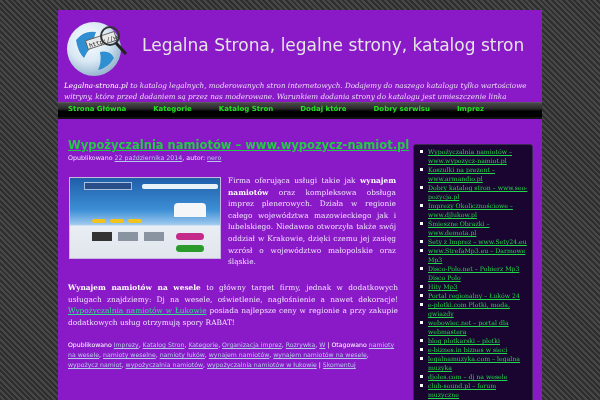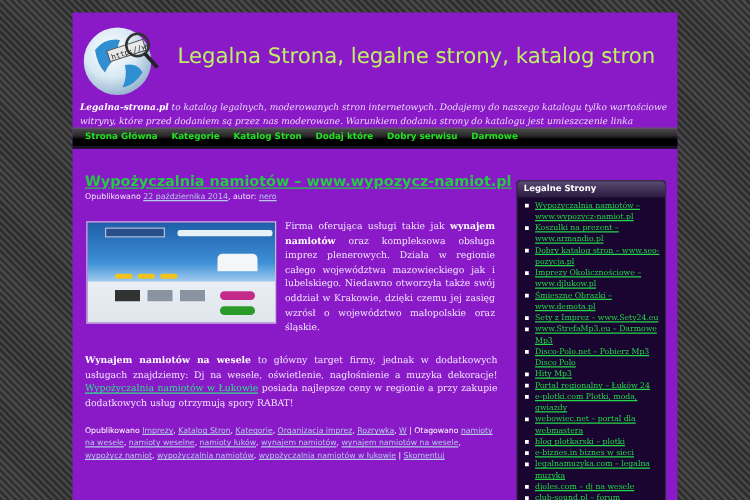--- a/index.html
+++ b/index.html
@@ -13,37 +13,37 @@
   .page {
     position: absolute; left: 58px; top: 10px; width: 484px; height: 400px;
     background: #8a1ac7;
   }
   .header { position: relative; height: 100px; }
   .logo {
     position: absolute; left: 8px; top: 8px; width: 62px; height: 62px;
   }
   .site-title {
     position: absolute; left: 84px; top: 25px;
-    font-size: 17px; color: #bef264; white-space: nowrap;
+    font-size: 17px; color: #e5e5e5; white-space: nowrap;
   }
   .site-desc {
     position: absolute; left: 6px; top: 70px; width: 470px;
     font-family: "DejaVu Serif", serif; font-style: italic;
     font-size: 7.2px; line-height: 11px; color: #e8d8f5;
   }
-  .site-desc b { color: #ffffff; font-weight: bold; }
+  .site-desc b { color: #ffffff; font-weight: normal; }
   .add-site {
     background: #1d8a1d; color: #bfffbf; font-style: italic;
     padding: 0 3px; border-radius: 2px;
   }
   .nav {
     position: absolute; left: 0; top: 92px; width: 484px; height: 17px;
     background: linear-gradient(#4a4a4a 0%, #2a2a2a 40%, #000 60%, #000 100%);
     border-top: 1px solid #5a5a5a; border-bottom: 2px solid #111;
-    display: flex; align-items: center; padding-left: 10px; gap: 0;
+    display: flex; align-items: center; padding-left: 10px; gap: 16px;
   }
   .nav a {
     color: #22e022; font-size: 7px; font-weight: bold; text-decoration: none;
     margin-right: 11px; white-space: nowrap; position: relative; top: -1px;
   }
   .content {
     position: absolute; left: 10px; top: 128px; width: 330px;
   }
   .post-title {
     color: #22cc44; font-size: 11.5px; font-weight: bold;
@@ -124,21 +124,21 @@
       <b>Legalna-strona.pl</b><span> to katalog legalnych, moderowanych stron internetowych. Dodajemy do naszego katalogu tylko wartościowe witryny, które przed dodaniem są przez nas moderowane. Warunkiem dodania strony do katalogu jest umieszczenie linka zwrotnego. </span><span class="add-site">Dodaj nową stronę</span>
     </div>
   </div>
 
   <nav class="nav">
     <a>Strona Główna</a>
     <a>Kategorie</a>
     <a>Katalog Stron</a>
     <a>Dodaj które</a>
     <a>Dobry serwisu</a>
-    <a>Darmowe</a>
+    <a>Imprez</a>
   </nav>
 
   <div class="content">
     <a class="post-title">Wypożyczalnia namiotów – www.wypozycz-namiot.pl</a>
     <div class="meta">
       <span>Opublikowano </span><a>22 października 2014</a><span>, autor: </span><a>nero</a>
     </div>
     <div class="post-body">
       <div class="thumb">
         <div class="t-logo"></div>
@@ -151,29 +151,28 @@
         <div class="t-prod" style="left:48px"></div>
         <div class="t-prod" style="left:74px"></div>
         <div class="t-pink"></div>
         <div class="t-green"></div>
       </div>
       <div class="post-text">
         <span>Firma oferująca usługi takie jak </span><b>wynajem namiotów</b><span> oraz kompleksowa obsługa imprez plenerowych. Działa w regionie całego województwa mazowieckiego jak i lubelskiego. Niedawno otworzyła także swój oddział w Krakowie, dzięki czemu jej zasięg wzrósł o województwo małopolskie oraz śląskie.</span>
       </div>
     </div>
     <p class="post-para">
-      <b>Wynajem namiotów na wesele</b><span> to główny target firmy, jednak w dodatkowych usługach znajdziemy: Dj na wesele, oświetlenie, nagłośnienie a muzyka dekoracje! </span><a>Wypożyczalnia namiotów w Łukowie</a><span> posiada najlepsze ceny w regionie a przy zakupie dodatkowych usług otrzymują spory RABAT!</span>
+      <b>Wynajem namiotów na wesele</b><span> to główny target firmy, jednak w dodatkowych usługach znajdziemy: Dj na wesele, oświetlenie, nagłośnienie a nawet dekoracje! </span><a>Wypożyczalnia namiotów w Łukowie</a><span> posiada najlepsze ceny w regionie a przy zakupie dodatkowych usług otrzymują spory RABAT!</span>
     </p>
     <div class="tags">
       <span class="lbl">Opublikowano </span><a>Imprezy</a>, <a>Katalog Stron</a>, <a>Kategorie</a>, <a>Organizacja imprez</a>, <a>Rozrywka</a>, <a>W</a><span class="lbl"> | Otagowano </span><a>namioty na wesele</a>, <a>namioty weselne</a>, <a>namioty łuków</a>, <a>wynajem namiotów</a>, <a>wynajem namiotów na wesele</a>, <a>wypożycz namiot</a>, <a>wypożyczalnia namiotów</a>, <a>wypożyczalnia namiotów w łukowie</a><span class="lbl"> | </span><a>Skomentuj</a>
     </div>
   </div>
 
   <aside class="sidebar">
-    <h3>Legalne Strony</h3>
     <ul>
       <li><a>Wypożyczalnia namiotów – www.wypozycz-namiot.pl</a></li>
       <li><a>Koszulki na prezent – www.armandio.pl</a></li>
       <li><a>Dobry katalog stron – www.seo-pozycja.pl</a></li>
       <li><a>Imprezy Okolicznościowe – www.djlukow.pl</a></li>
       <li><a>Śmieszne Obrazki – www.demota.pl</a></li>
       <li><a>Sety z Imprez – www.Sety24.eu</a></li>
       <li><a>www.StrefaMp3.eu – Darmowe Mp3</a></li>
       <li><a>Disco-Polo.net – Pobierz Mp3 Disco Polo</a></li>
       <li><a>Hity Mp3</a></li>

